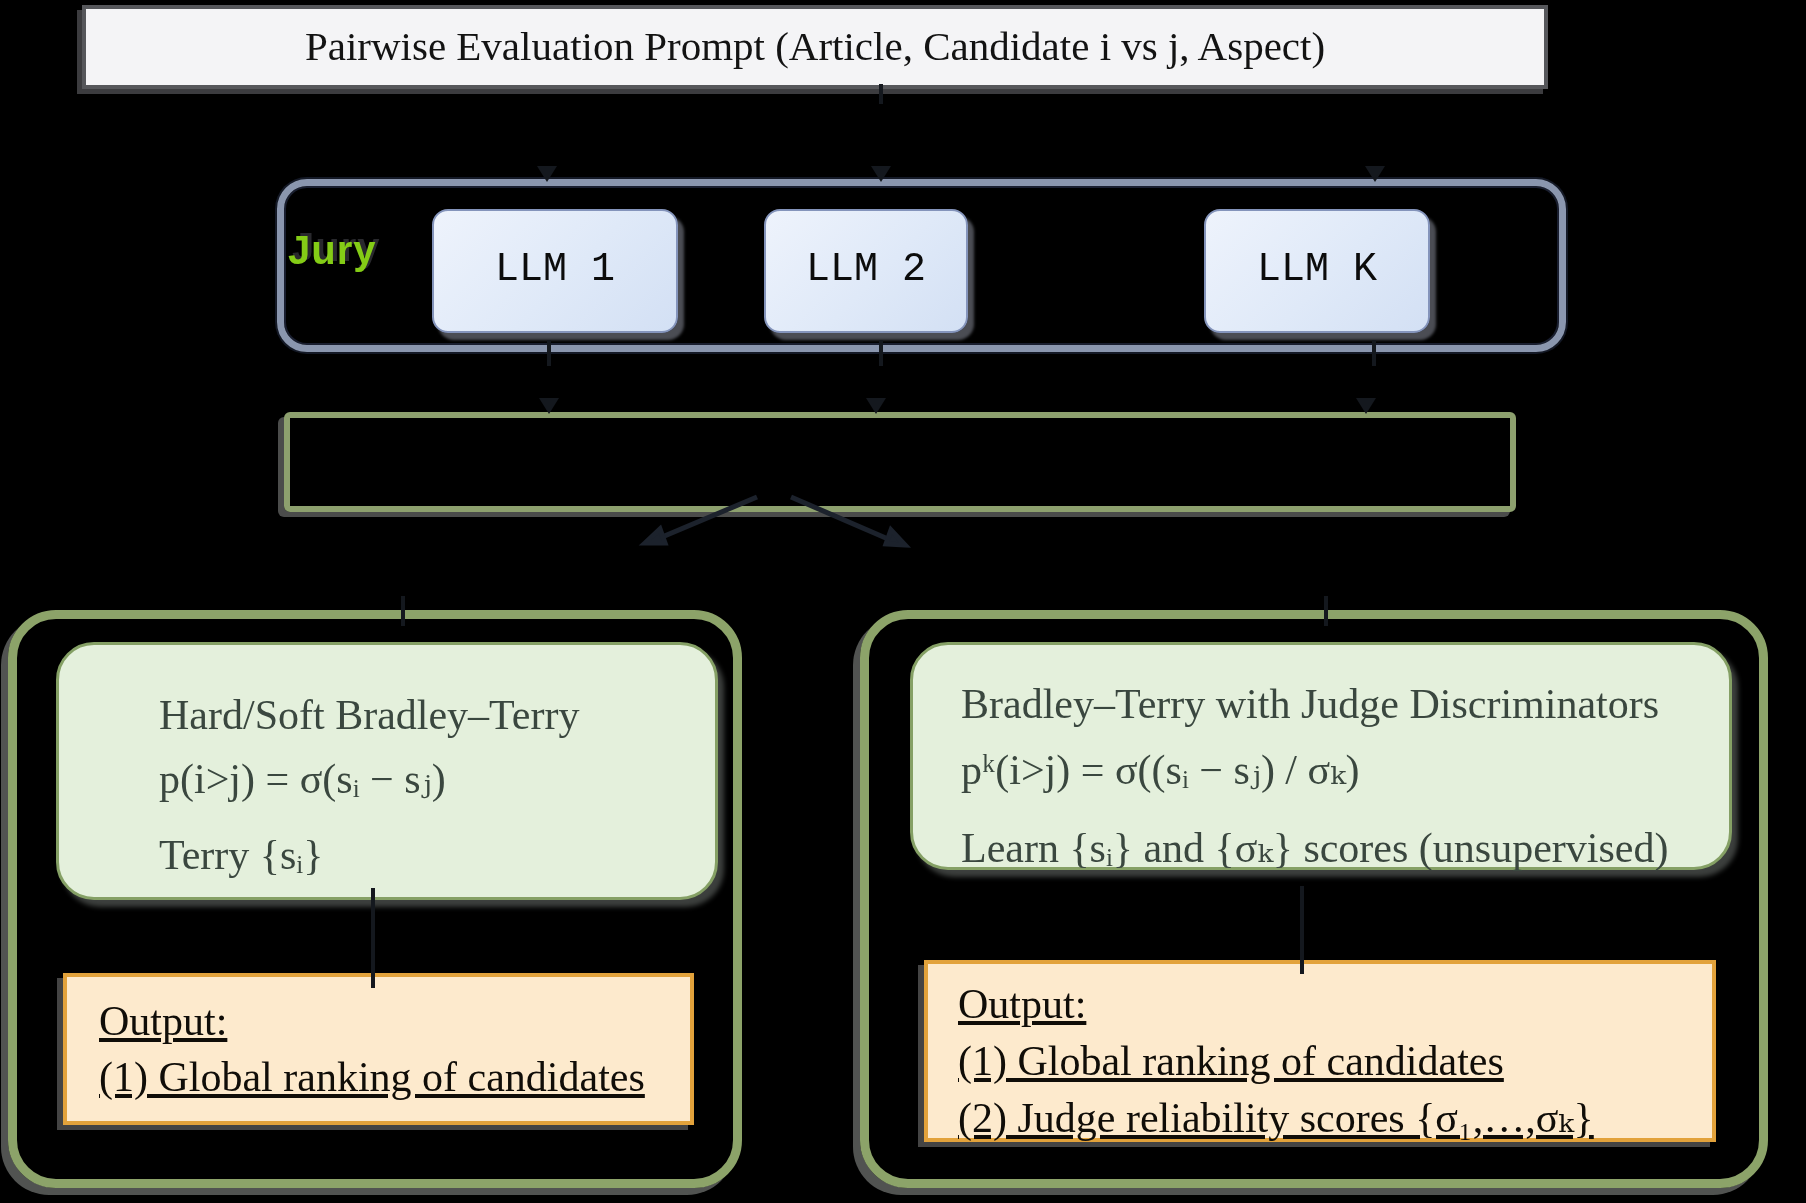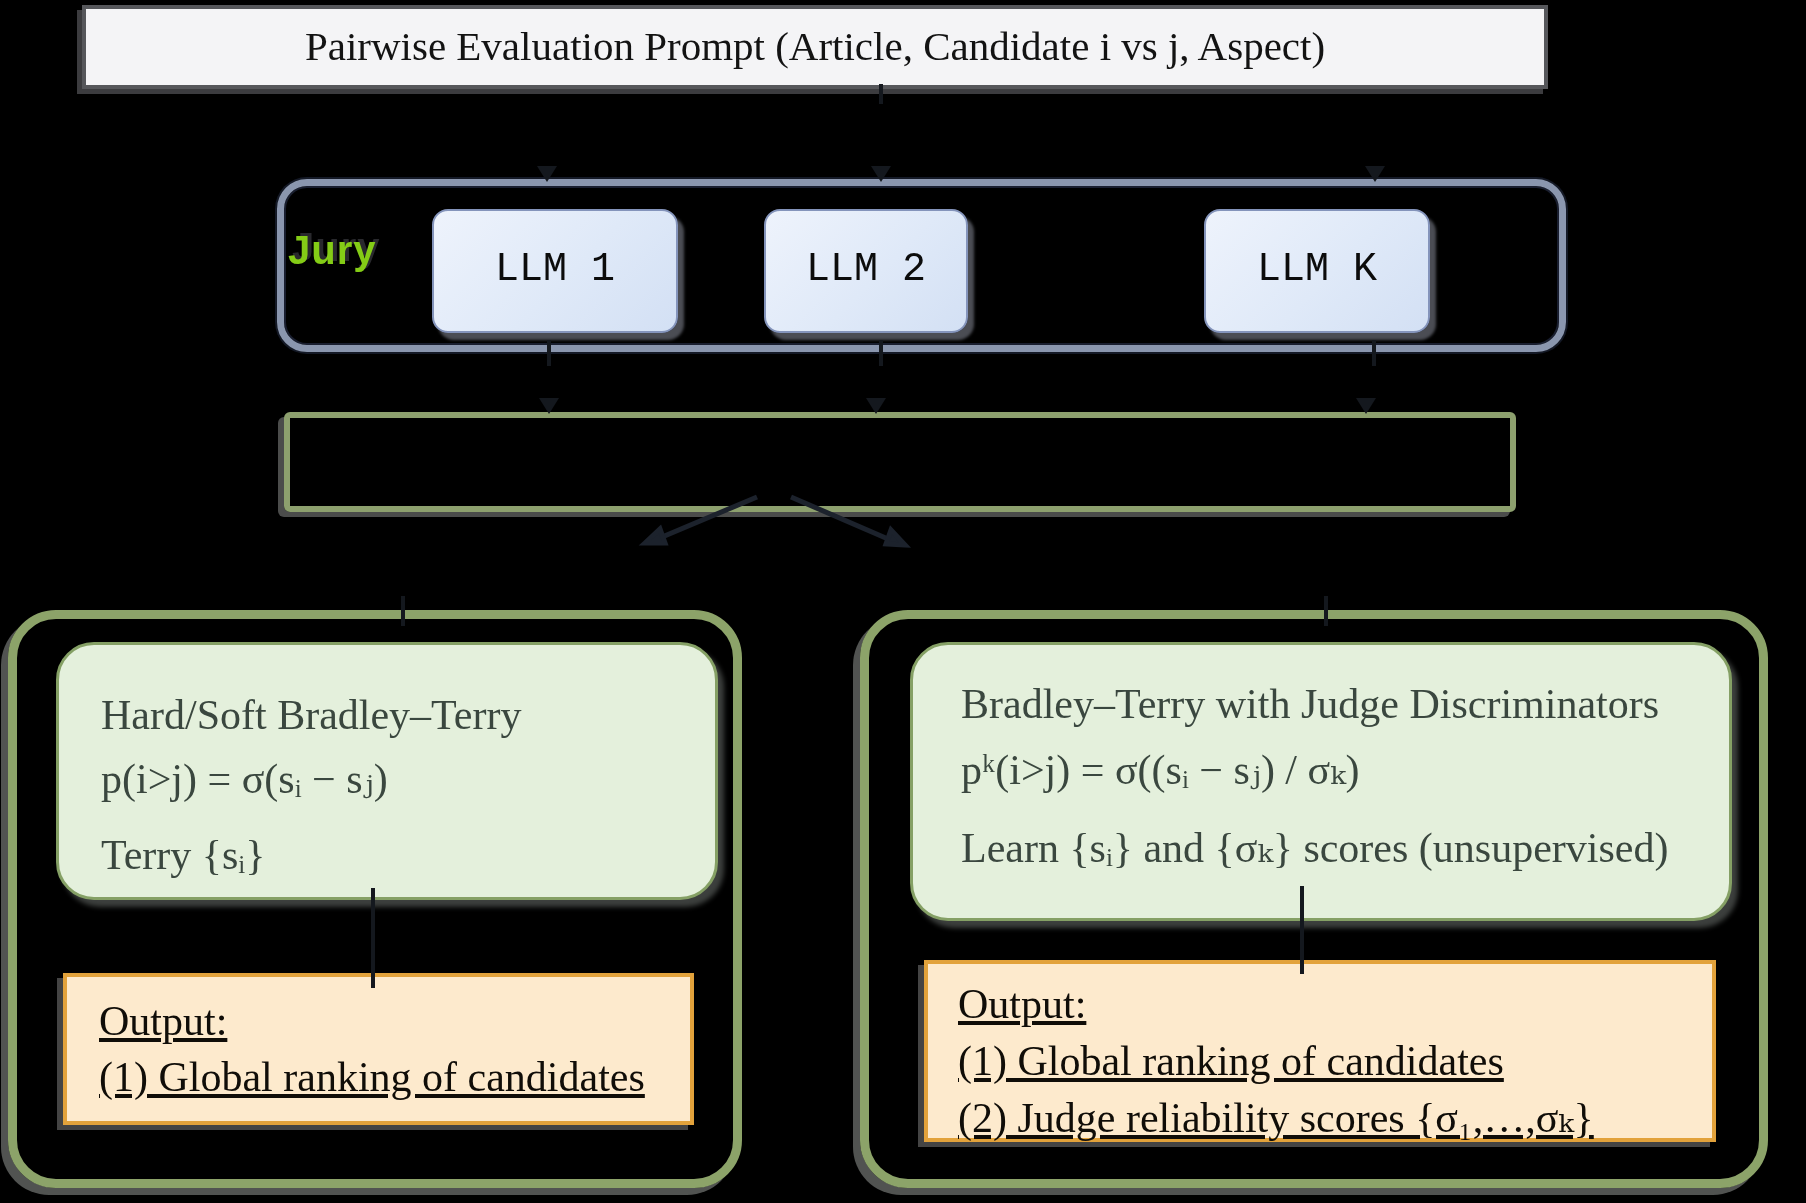--- a/index.html
+++ b/index.html
@@ -50,22 +50,22 @@
     border:9px solid #8ca369;border-radius:48px;
     box-shadow:-7px 7px 0 rgba(148,152,148,.55);
   }
   .outer-left{left:8px;width:734px;}
   .outer-right{left:860px;width:908px;}
   .model-box{
     position:absolute;background:#e4f0dc;border:3px solid #85a065;border-radius:38px;
     box-shadow:6px 7px 5px rgba(120,125,122,.5);
     color:#3a473f;font-size:42px;
   }
-  .model-left{left:56px;top:642px;width:662px;height:258px;padding:38px 0 0 42px;}
-  .model-right{left:910px;top:642px;width:822px;height:279px;padding:26px 0 0 48px;}
+  .model-left{left:56px;top:642px;width:662px;height:258px;padding:38px 0 0 100px;}
+  .model-right{left:910px;top:642px;width:822px;height:228px;padding:26px 0 0 48px;}
   .model-line{line-height:64px;white-space:nowrap;}
   .model-right .model-line{line-height:66px;}
   .model-learn{margin-top:12px;}
   .output-box{
     position:absolute;background:#fdeacd;border:4px solid #e2a23b;
     box-shadow:-6px 5px 0 rgba(150,150,150,.45);
     color:#100d08;font-size:42px;text-decoration:underline;
   }
   .output-left{left:63px;top:973px;width:631px;height:152px;padding:16px 0 0 32px;}
   .output-right{left:924px;top:960px;width:792px;height:182px;padding:12px 0 0 30px;}

